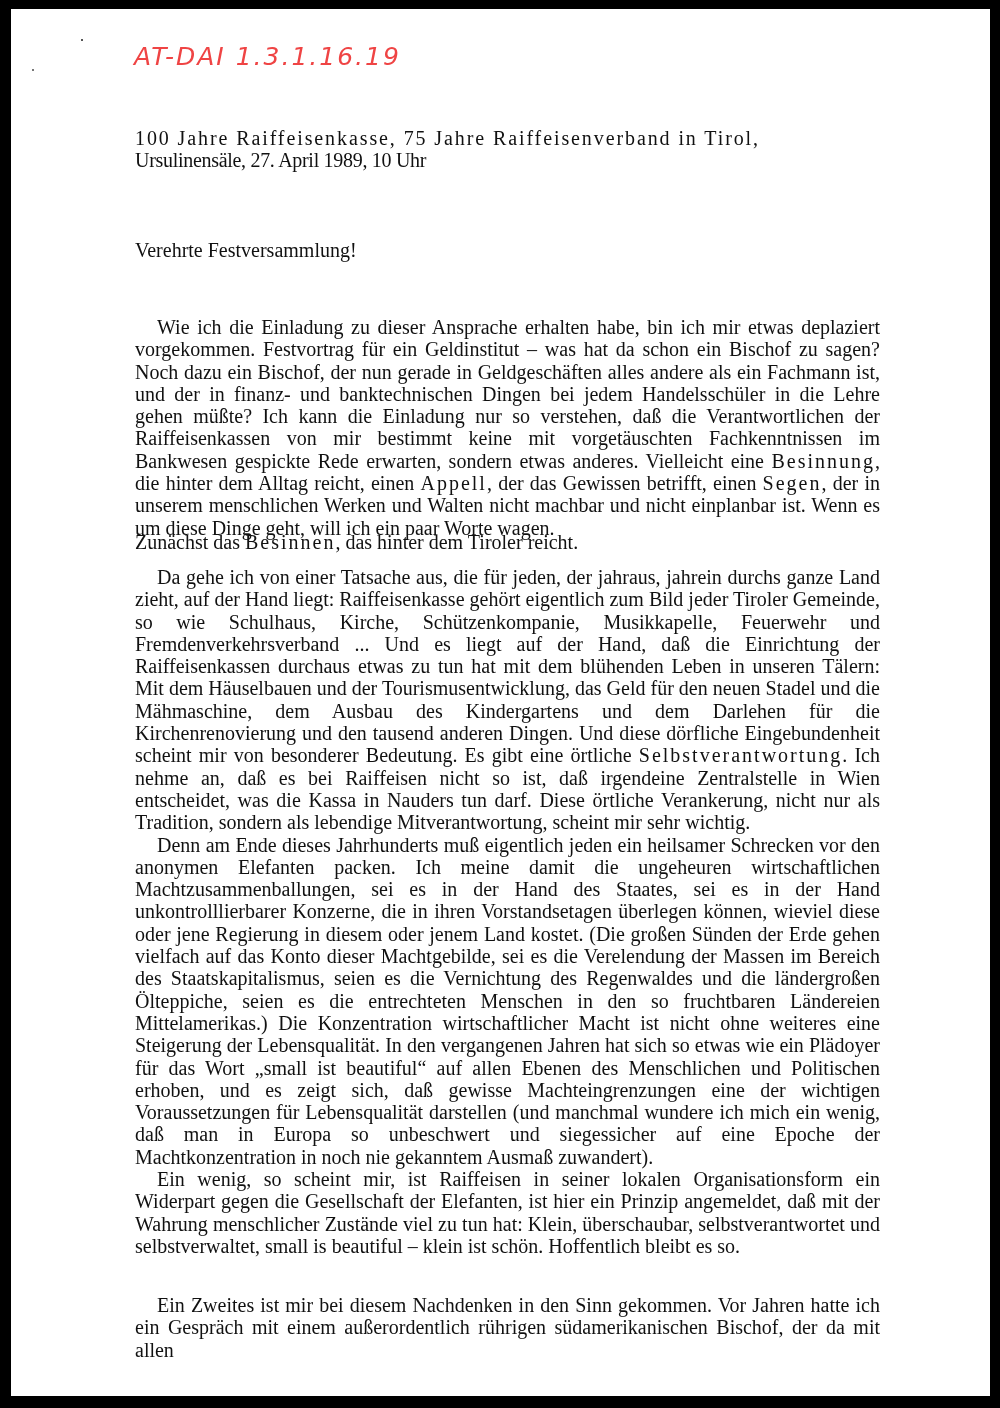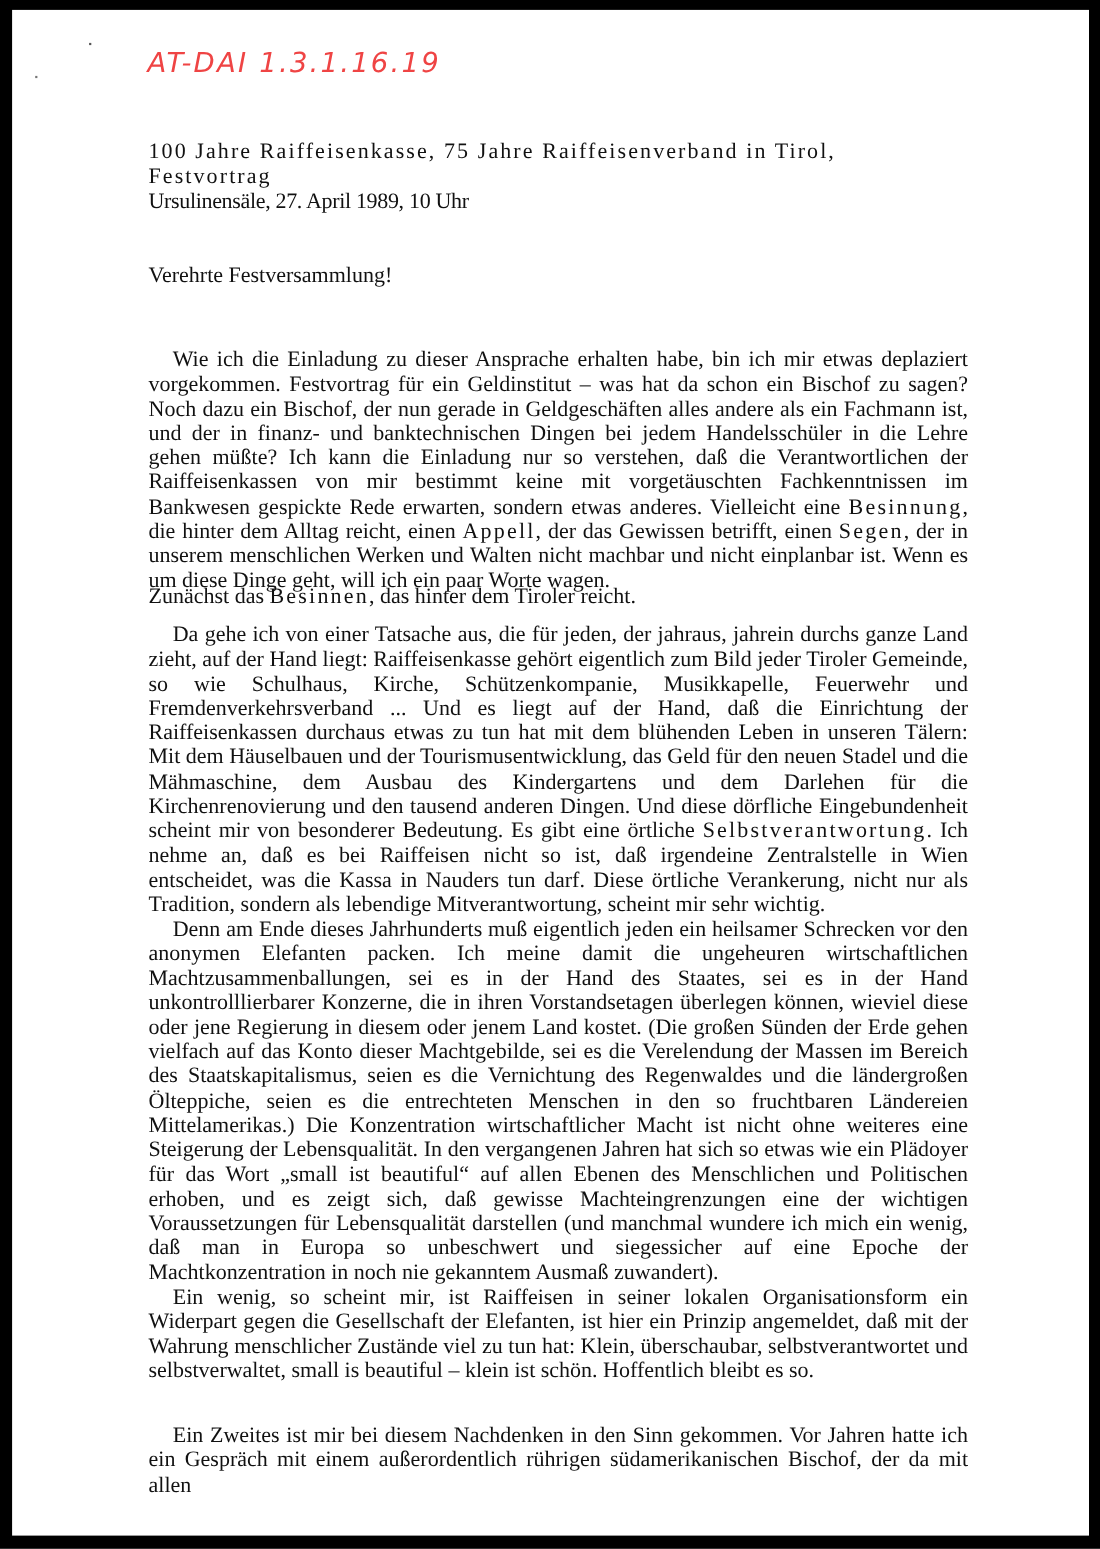--- a/index.html
+++ b/index.html
@@ -42,21 +42,20 @@
 
 <div class="page">
   <span class="dot1"></span>
   <span class="dot2"></span>
 </div>
 
 <div class="archive-sig">AT-DAI 1.3.1.16.19</div>
 
 <div class="text title">
   <span class="l1">100 Jahre Raiffeisenkasse, 75 Jahre Raiffeisenverband in Tirol,</span>
-  <span class="l2">Festvortrag</span>
   <span class="l3">Ursulinensäle, 27. April 1989, 10 Uhr</span>
 </div>
 
 <div class="text salutation">Verehrte Festversammlung!</div>
 
 <div class="text block1">
   <p class="par"><span>Wie ich die Einladung zu dieser Ansprache erhalten habe, bin ich mir etwas deplaziert vorgekommen. Festvortrag für ein Geldinstitut – was hat da schon ein Bischof zu sagen? Noch dazu ein Bischof, der nun gerade in Geldgeschäften alles andere als ein Fachmann ist, und der in finanz- und banktechnischen Dingen bei jedem Handelsschüler in die Lehre gehen müßte? Ich kann die Einladung nur so verstehen, daß die Verantwortlichen der Raiffeisenkassen von mir bestimmt keine mit vorgetäuschten Fachkenntnissen im Bankwesen gespickte Rede erwarten, sondern etwas anderes. Vielleicht eine </span><span class="spaced">Besinnung</span><span>, die hinter dem Alltag reicht, einen </span><span class="spaced">Appell</span><span>, der das Gewissen betrifft, einen </span><span class="spaced">Segen</span><span>, der in unserem menschlichen Werken und Walten nicht machbar und nicht einplanbar ist. Wenn es um diese Dinge geht, will ich ein paar Worte wagen.</span></p>
 </div>
 
 <div class="text heading2"><span>Zunächst das </span><span class="spaced">Besinnen</span><span>, das hinter dem Tiroler reicht.</span></div>

